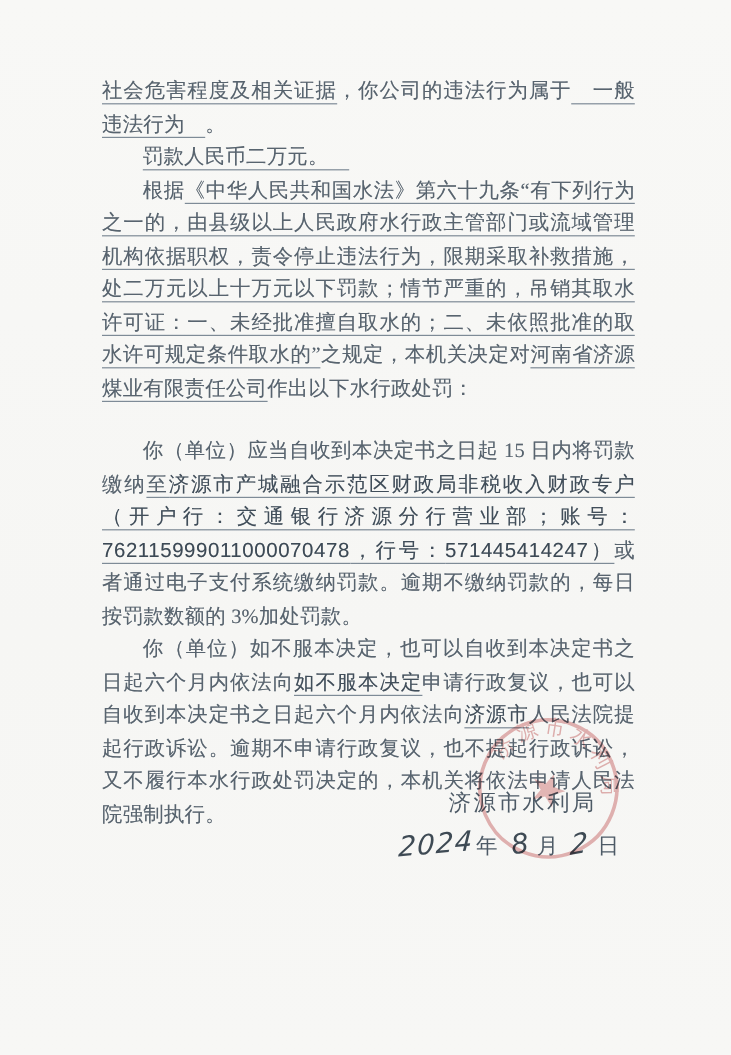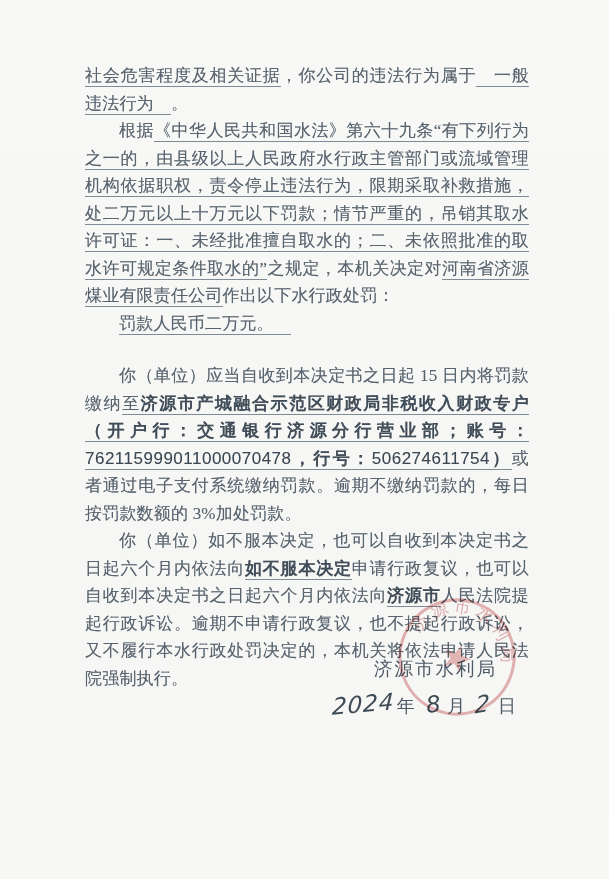--- a/index.html
+++ b/index.html
@@ -28,21 +28,21 @@
     text-shadow: 0 0 0.5px rgba(88,100,111,0.45);
   }
   .para { margin: 0; text-indent: 2em; }
   .para.no-indent { text-indent: 0; }
   .para.gap-above { margin-top: 25px; }
   .u {
     border-bottom: 1px solid #7e8b97;
     padding-bottom: 1px;
   }
   .b {
-    font-weight: bold;
+    font-weight: normal;
     color: #414e5a;
   }
   .num {
     font-family: "Liberation Sans", "DejaVu Sans", sans-serif;
     font-weight: normal;
     color: #3c4955;
     letter-spacing: 0.5px;
   }
   .sig-agency {
     position: absolute;
@@ -91,25 +91,25 @@
 </style>
 </head>
 <body>
 
 <div class="page">
 
   <div class="doc-body">
 
     <p class="para no-indent"><span class="u">社会危害程度及相关证据</span><span>，你公司的违法行为属于</span><span class="u">　一般违法行为　</span><span>。</span></p>
 
+    <p class="para"><span class="u">罚款人民币二万元。　</span></p>
+
     <p class="para"><span>根据</span><span class="u">《中华人民共和国水法》第六十九条“有下列行为之一的，由县级以上人民政府水行政主管部门或流域管理机构依据职权，责令停止违法行为，限期采取补救措施，处二万元以上十万元以下罚款；情节严重的，吊销其取水许可证：一、未经批准擅自取水的；二、未依照批准的取水许可规定条件取水的”</span><span>之规定，本机关决定对</span><span class="u">河南省济源煤业有限责任公司</span><span>作出以下水行政处罚：</span></p>
 
-    <p class="para"><span class="u">罚款人民币二万元。　</span></p>
-
-    <p class="para gap-above"><span>你（单位）应当自收到本决定书之日起 15 日内将罚款缴纳</span><span class="u">至</span><span class="u b">济源市产城融合示范区财政局非税收入财政专户（开户行：交通银行济源分行营业部；账号：</span><span class="u num">762115999011000070478</span><span class="u b">，行号：</span><span class="u num">506274611754</span><span class="u b">）</span><span>或者通过电子支付系统缴纳罚款。逾期不缴纳罚款的，每日按罚款数额的 3%加处罚款。</span></p>
+    <p class="para gap-above"><span>你（单位）应当自收到本决定书之日起 15 日内将罚款缴纳</span><span class="u">至</span><span class="u b">济源市产城融合示范区财政局非税收入财政专户（开户行：交通银行济源分行营业部；账号：</span><span class="u num">762115999011000070478</span><span class="u b">，行号：</span><span class="u num">571445414247</span><span class="u b">）</span><span>或者通过电子支付系统缴纳罚款。逾期不缴纳罚款的，每日按罚款数额的 3%加处罚款。</span></p>
 
     <p class="para"><span>你（单位）如不服本决定，也可以自收到本决定书之日起六个月内依法向</span><span class="u b">如不服本决定</span><span>申请行政复议，也可以自收到本决定书之日起六个月内依法向</span><span class="u b">济源市</span><span>人民法院提起行政诉讼。逾期不申请行政复议，也不提起行政诉讼，又不履行本水行政处罚决定的，本机关将依法申请人民法院强制执行。</span></p>
 
   </div>
 
   <div class="sig-agency">济源市水利局</div>
 
   <div class="sig-date"><span class="hand hand-year">2024</span><span>年</span><span class="hand hand-month">8</span><span>月</span><span class="hand hand-day">2</span><span>日</span></div>
 
   <svg class="seal" width="130" height="130" viewBox="0 0 130 130">

